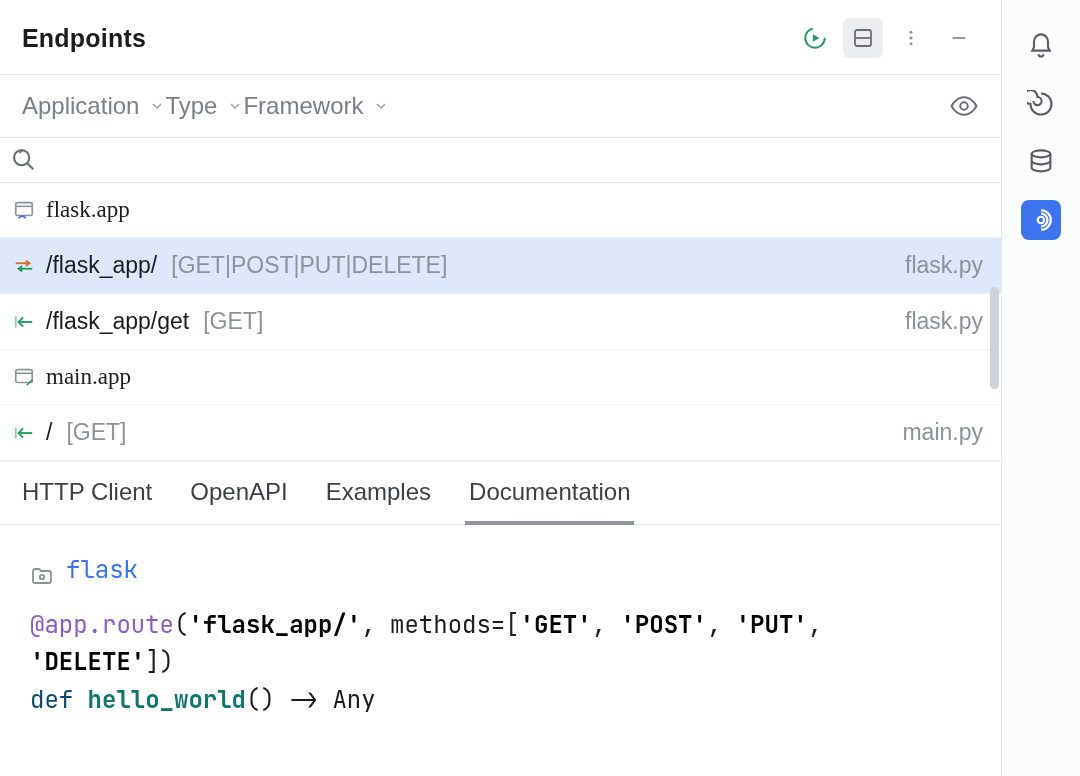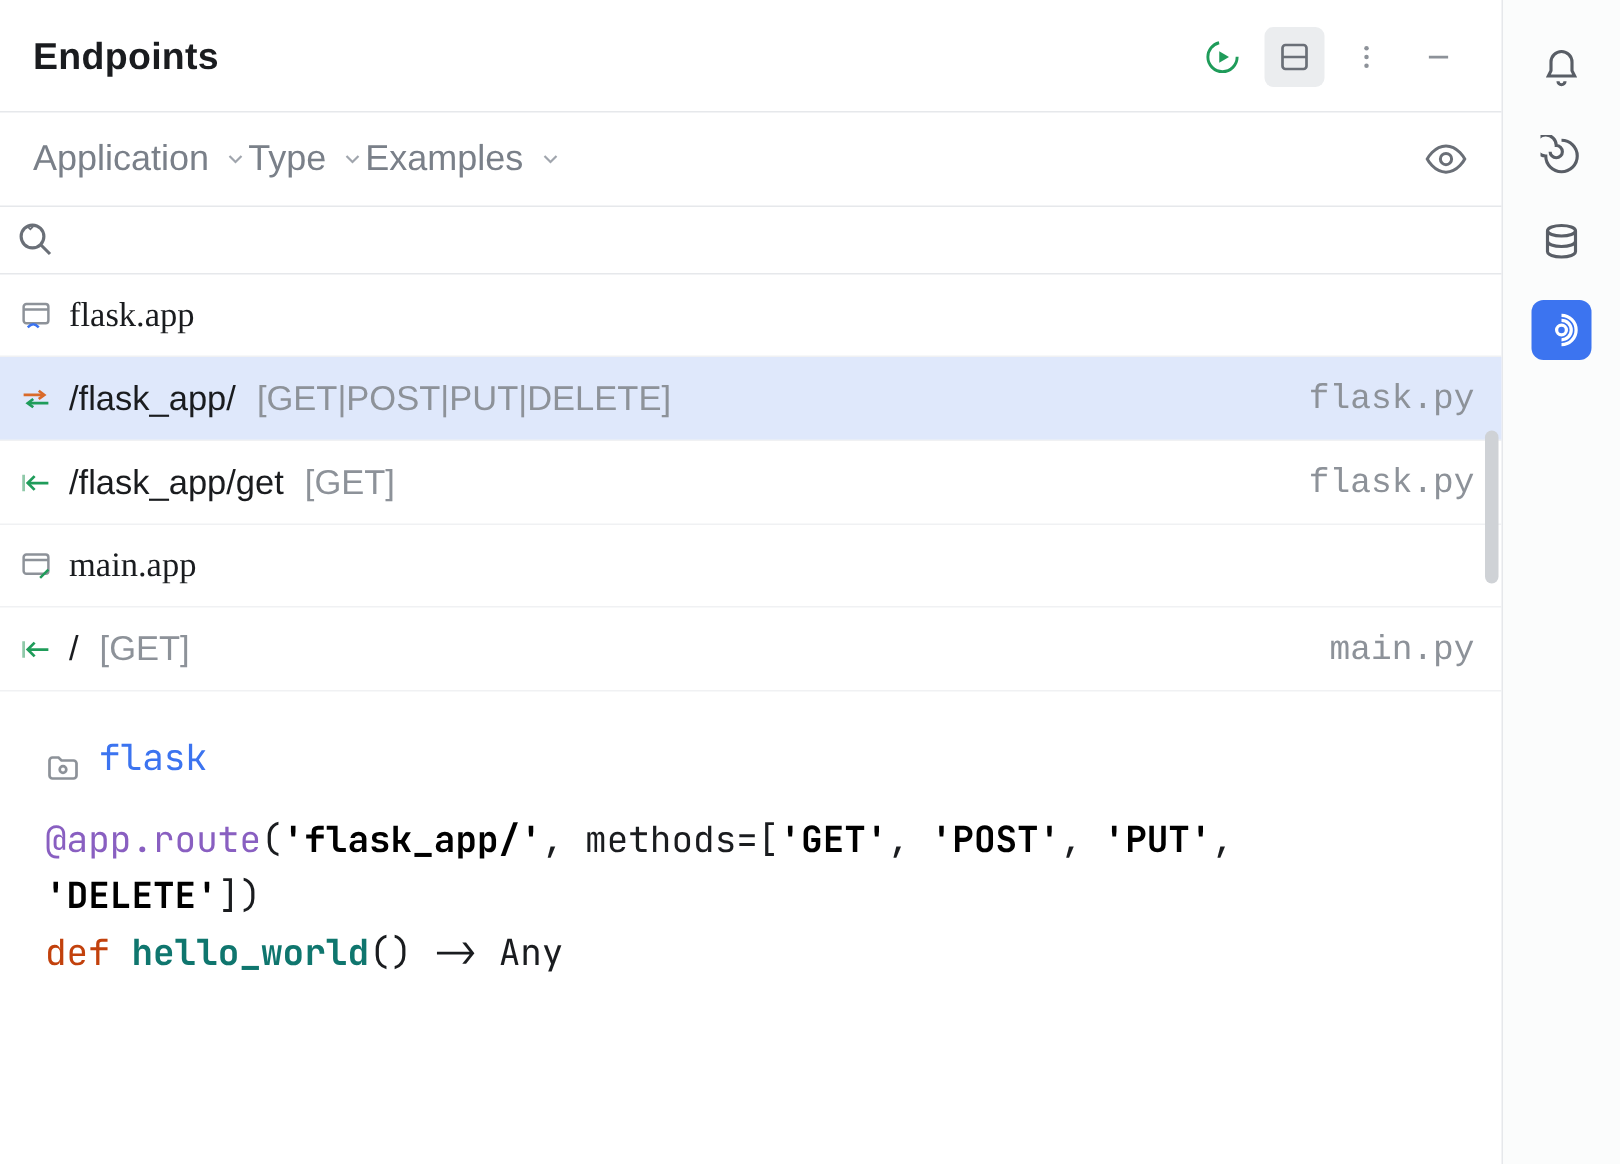--- a/index.html
+++ b/index.html
@@ -31,36 +31,36 @@
 
   
   .list { flex: 0 0 auto; position: relative; }
   .row { display: flex; align-items: center; gap: 10px; padding: 14px 18px 14px 12px; font-size: 23px; border-bottom: 1px solid #f0f1f3; }
   .row.selected { background: #dfe8fb; }
   .row.group .gname { color: #1a1c1f; font-family: Liberation Serif, serif; }
   .row .icon { width: 24px; height: 24px; flex: 0 0 24px; display: inline-flex; align-items: center; justify-content: center; }
   .row .path { color: #1a1c1f; }
   .row .methods { color: #8d9299; margin-left: 4px; }
   .row .spacer { flex: 1; }
-  .row .file { color: #8d9299; font-family: Liberation Mono, monospace; }
+  .row .file { color: #8d9299; }
   .list .scrollthumb { position: absolute; right: 2px; top: 104px; width: 9px; height: 102px; background: #cfd2d6; border-radius: 5px; }
 
   
   .tabs { display: flex; gap: 38px; padding: 16px 22px 0 22px; border-top: 1px solid #e6e8eb; border-bottom: 1px solid #e6e8eb; font-size: 24px; }
   .tabs .tab { color: #3c3f45; padding-bottom: 18px; cursor: pointer; position: relative; }
   .tabs .tab.active::after { content: ""; position: absolute; left: -4px; right: -4px; bottom: -1px; height: 4px; background: #8e949c; }
 
   
   .doc { padding: 26px 30px; font-family: "JetBrains Mono", "SF Mono", Menlo, Consolas, monospace; font-size: 24px; line-height: 1.55; }
   .doc .modline { display: flex; align-items: flex-end; gap: 12px; margin-bottom: 18px; }
   .doc .modline .foldericon { color: #8d9299; }
   .doc .modline .modname { color: #3c74f0; }
   .c-deco { color: #895fc1; }
   .c-str  { color: #000000; font-weight: bold; }
-  .c-kw   { color: #c2410c; }
+  .c-kw   { color: #0c4a6e; }
   .c-fn   { color: #0f766e; font-weight: bold; }
   .c-plain{ color: #1a1c1f; }
   .c-punct{ color: #1a1c1f; }
 
   svg { display: block; }
 </style>
 </head>
 <body>
 
 <div class="app">
@@ -108,21 +108,21 @@
         </div>
         <div class="drop">
           <span>Type</span>
           <span class="chev">
             <svg width="16" height="16" viewBox="0 0 24 24" fill="none" stroke="currentColor" stroke-width="2.2">
                 <polyline points="6 9 12 15 18 9"></polyline>
               </svg>
           </span>
         </div>
         <div class="drop">
-          <span>Examples</span>
+          <span>Framework</span>
           <span class="chev">
             <svg width="16" height="16" viewBox="0 0 24 24" fill="none" stroke="currentColor" stroke-width="2.2">
                 <polyline points="6 9 12 15 18 9"></polyline>
               </svg>
           </span>
         </div>
       </div>
       <div class="eye">
         <svg width="30" height="30" viewBox="0 0 24 24" fill="none" stroke="currentColor" stroke-width="1.6">
           <path d="M2 12s3.5-7 10-7 10 7 10 7-3.5 7-10 7S2 12 2 12z"></path>
@@ -204,20 +204,26 @@
         </span>
         <span class="path">/</span>
         <span class="methods">[GET]</span>
         <span class="spacer"></span>
         <span class="file">main.py</span>
       </div>
 
       <div class="scrollthumb"></div>
     </div>
 
+    <div class="tabs">
+      <div class="tab">HTTP Client</div>
+      <div class="tab">OpenAPI</div>
+      <div class="tab">Examples</div>
+      <div class="tab active">Documentation</div>
+    </div>
 
     <div class="doc">
       <div class="modline">
         <span class="foldericon">
           <svg width="24" height="24" viewBox="0 0 24 24" fill="none" stroke="currentColor" stroke-width="1.8">
             <path d="M3 7a2 2 0 0 1 2-2h4l2 2h8a2 2 0 0 1 2 2v8a2 2 0 0 1-2 2H5a2 2 0 0 1-2-2z"></path>
             <circle cx="12" cy="13" r="2.2"></circle>
           </svg>
         </span>
         <span class="modname">flask</span>

